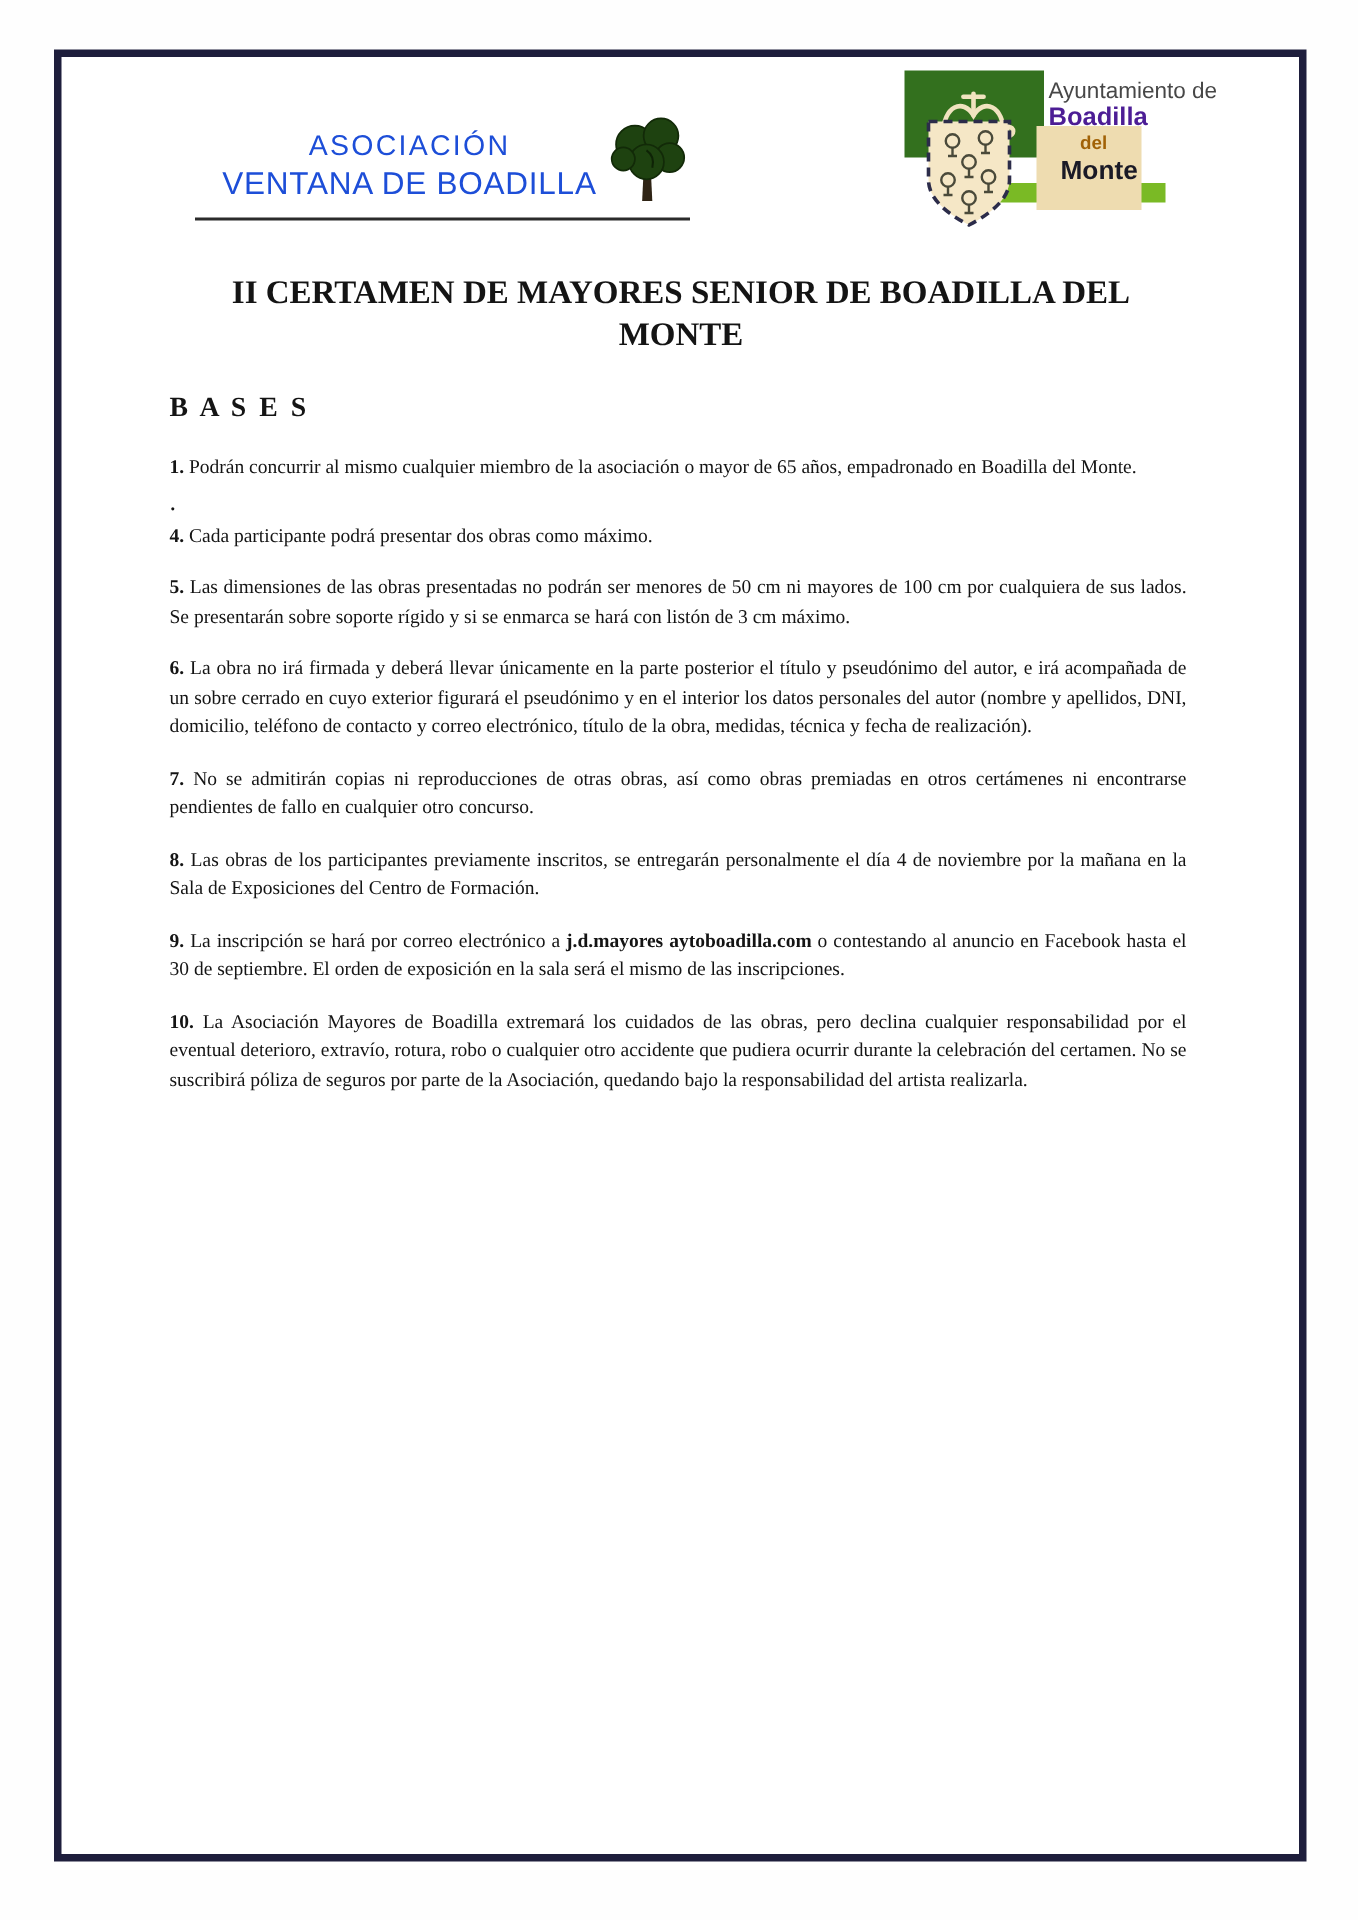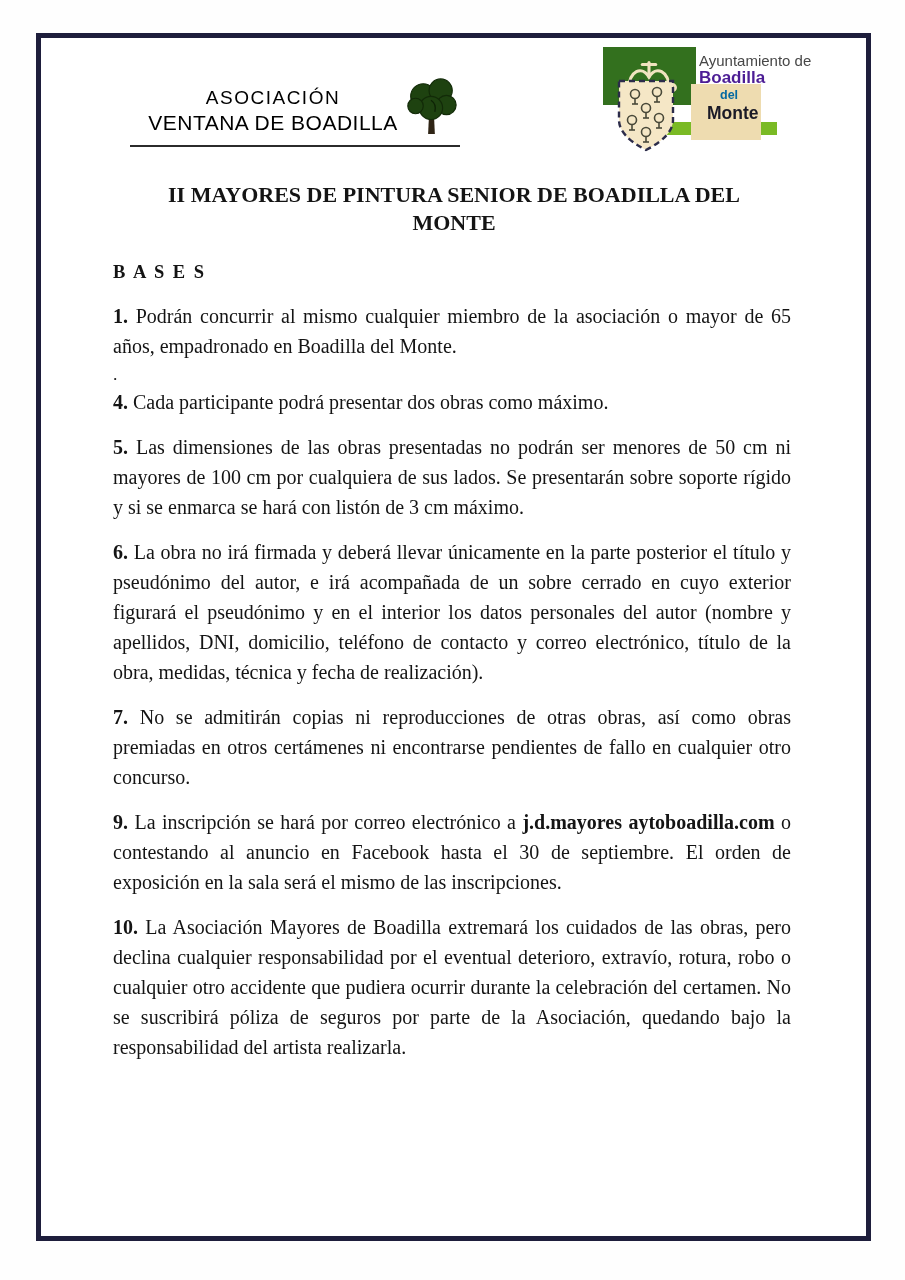--- a/index.html
+++ b/index.html
@@ -18,61 +18,61 @@
     background: #ffffff;
     padding: 5px 71px 0 72px;
     overflow: hidden;
   }
   
   .header { position: relative; height: 124px; }
   .assoc {
     position: absolute; left: 25px; top: 44px; width: 270px;
     text-align: center;
     font-family: "Liberation Sans", sans-serif;
-    color: #000000;
+    color: #1d4ed8;
   }
   .assoc-line1 { font-size: 19px; letter-spacing: 1.5px; line-height: 1.2; }
   .assoc-line2 { font-size: 21px; letter-spacing: 0.5px; line-height: 1.25; }
   .assoc-underline {
     position: absolute; left: -8px; bottom: -11px;
     width: 330px; height: 2px; background: #2b2b2b;
   }
   .assoc-tree { position: absolute; left: 264px; top: -14px; width: 58px; height: 66px; }
 
   .council { position: absolute; left: 490px; top: 4px; width: 205px; height: 116px;
              font-family: "Liberation Sans", sans-serif; }
   .council-square { position: absolute; left: 0; top: 0; width: 93px; height: 58px; background: #33701e; }
   .council-crown  { position: absolute; left: 10px; top: 4px; width: 72px; height: 50px; }
   .council-bar    { position: absolute; left: 52px; top: 75px; width: 122px; height: 13px; background: #7aba25; }
   .council-beige  { position: absolute; left: 88px; top: 37px; width: 70px; height: 56px; background: #eedcb0; }
   .council-shield { position: absolute; left: 12px; top: 30px; width: 62px; height: 78px; }
   .council-t1 { position: absolute; left: 96px; top: 5px;  font-size: 15px;  color: #474747; white-space: nowrap; text-align: center; }
   .council-t2 { position: absolute; left: 96px; top: 21px; font-size: 17px;  font-weight: bold; color: #4c1d95; }
-  .council-t3 { position: absolute; left: 117px; top: 41px; font-size: 12.5px; font-weight: bold; color: #0369a1; }
+  .council-t3 { position: absolute; left: 117px; top: 41px; font-size: 12.5px; font-weight: bold; color: #a16207; }
   .council-t4 { position: absolute; left: 104px; top: 56px; font-size: 17.5px; font-weight: bold; color: #1a1a26; }
 
   
   .title {
     margin: 14px auto 0 auto;
     font-size: 22px; font-weight: bold;
     text-align: center; line-height: 1.25;
   }
   .intro {
     margin: 26px 0 0 0;
     font-size: 18px; line-height: 1.5;
     text-align: justify;
   }
   .bases-heading {
     margin: 26px 0 18px 0;
     font-size: 18.5px; font-weight: bold;
     letter-spacing: 2px;
   }
   .base-item {
     margin: 0 4px 15px 0;
-    font-size: 20px; line-height: 1.5;
+    font-size: 13px; line-height: 1.5;
     text-align: justify;
   }
   .base-item b { font-weight: bold; }
   .after-line { margin: -12px 0 2px 0; font-size: 17.5px; line-height: 1.2; }
 </style>
 </head>
 <body>
 
 <div class="page">
 
@@ -134,29 +134,30 @@
         </svg>
       </span>
       <div class="council-t1">Ayuntamiento de</div>
       <div class="council-t2">Boadilla</div>
       <div class="council-t3">del</div>
       <div class="council-t4">Monte</div>
     </div>
 
   </div>
 
-  <h1 class="title"><span>II MAYORES DE PINTURA SENIOR DE BOADILLA DEL</span><br><span>MONTE</span></h1>
+  <h1 class="title"><span>II CERTAMEN DE MAYORES SENIOR DE BOADILLA DEL</span><br><span>MONTE</span></h1>
 
 
   <h2 class="bases-heading">B A S E S</h2>
 
   <div id="bases-list">
       <p class="base-item"><b>1. </b>Podrán concurrir al mismo cualquier miembro de la asociación o mayor de 65 años, empadronado en Boadilla del Monte.</p>
       <p class="after-line">.</p>
       <p class="base-item"><b>4. </b>Cada participante podrá presentar dos obras como máximo.</p>
       <p class="base-item"><b>5. </b>Las dimensiones de las obras presentadas no podrán ser menores de 50 cm ni mayores de 100 cm por cualquiera de sus lados. Se presentarán sobre soporte rígido y si se enmarca se hará con listón de 3 cm máximo.</p>
       <p class="base-item"><b>6. </b>La obra no irá firmada y deberá llevar únicamente en la parte posterior el título y pseudónimo del autor, e irá acompañada de un sobre cerrado en cuyo exterior figurará el pseudónimo y en el interior los datos personales del autor (nombre y apellidos, DNI, domicilio, teléfono de contacto y correo electrónico, título de la obra, medidas, técnica y fecha de realización).</p>
       <p class="base-item"><b>7. </b>No se admitirán copias ni reproducciones de otras obras, así como obras premiadas en otros certámenes ni encontrarse pendientes de fallo en cualquier otro concurso.</p>
+      <p class="base-item"><b>8. </b>Las obras de los participantes previamente inscritos, se entregarán personalmente el día 4 de noviembre por la mañana en la Sala de Exposiciones del Centro de Formación.</p>
       <p class="base-item"><b>9. </b>La inscripción se hará por correo electrónico a <b>j.d.mayores aytoboadilla.com</b> o contestando al anuncio en Facebook hasta el 30 de septiembre. El orden de exposición en la sala será el mismo de las inscripciones.</p>
       <p class="base-item"><b>10. </b>La Asociación Mayores de Boadilla extremará los cuidados de las obras, pero declina cualquier responsabilidad por el eventual deterioro, extravío, rotura, robo o cualquier otro accidente que pudiera ocurrir durante la celebración del certamen. No se suscribirá póliza de seguros por parte de la Asociación, quedando bajo la responsabilidad del artista realizarla.</p>
     </div>
 
 </div>
 
 </body></html>

